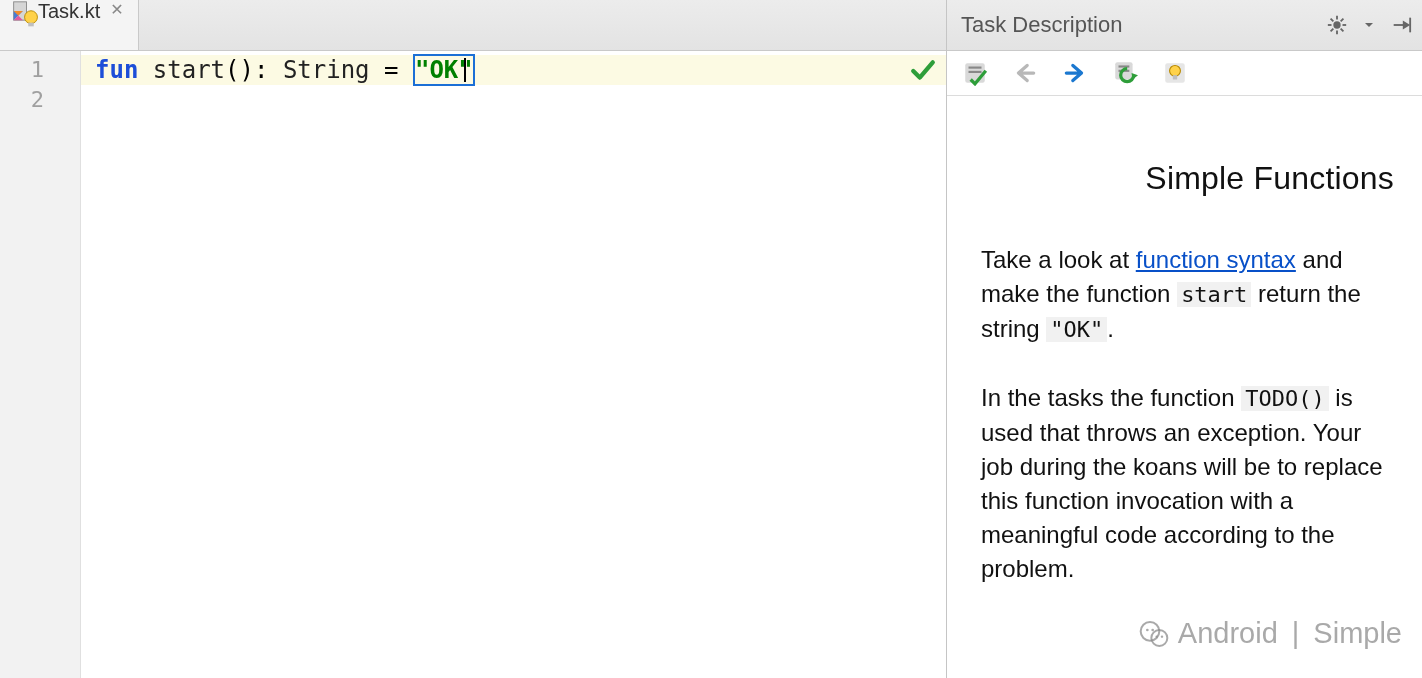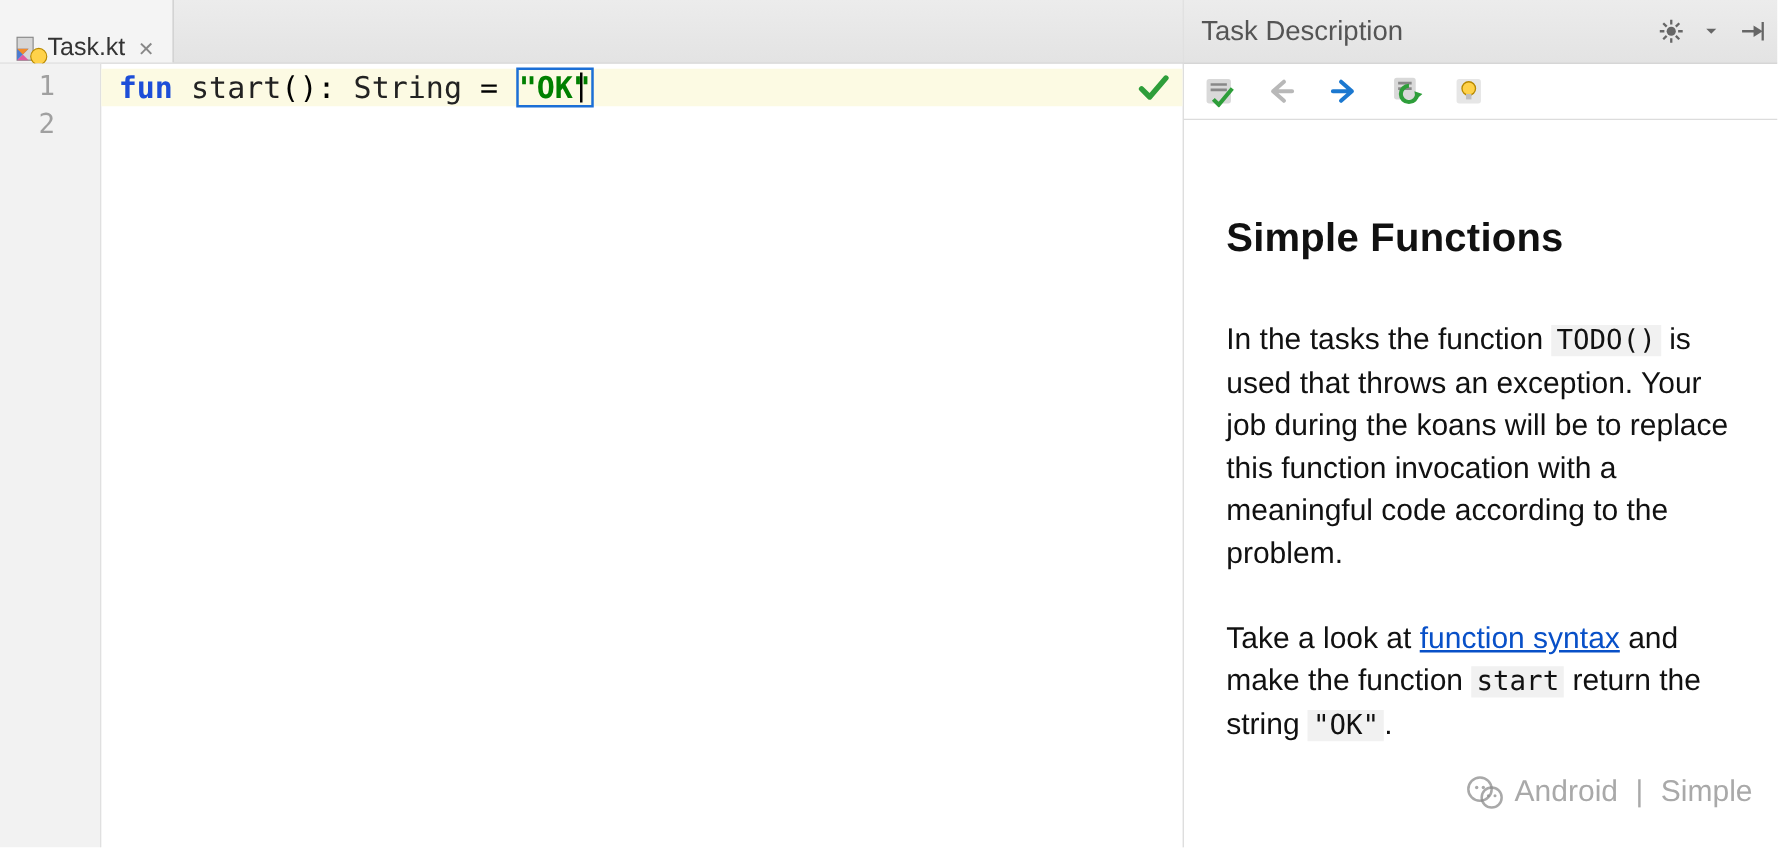--- a/index.html
+++ b/index.html
@@ -28,21 +28,21 @@
   }
   .tabbar {
     height: 50px;
     background: linear-gradient(#ececec, #e3e3e3);
     border-bottom: 1px solid #c9c9c9;
     display: flex;
     align-items: stretch;
   }
   .tab {
     display: flex;
-    align-items: flex-end;
+    align-items: flex-start;
     gap: 6px;
     padding: 0 14px 0 10px;
     background: #f4f4f4;
     border-right: 1px solid #c9c9c9;
     position: relative;
     font-size: 20px;
     color: #333;
   }
   .tab .kotlin-icon {
     width: 22px; height: 22px;
@@ -146,42 +146,43 @@
     padding: 0 14px;
   }
   .tb-icon { width:28px; height:28px; display:flex; align-items:center; justify-content:center;}
   .desc {
     padding: 60px 28px 0 34px;
     font-family: "Helvetica Neue", Arial, sans-serif;
     color:#111;
   }
   .desc h1 {
     font-size: 32px;
-    font-weight: 700;
-    margin: 16px 0 46px 0;
+    font-weight: 400;
+    margin: 4px 0 46px 0;
     letter-spacing: 0.2px;
+    text-align: right;
   }
   .desc p {
     font-size: 24px;
     line-height: 34px;
     margin: 0 0 34px 0;
   }
   .desc a { color:#0850c8; text-decoration: underline; }
   .desc code {
     font-family: Menlo, Consolas, monospace;
     background:#f1f1f1;
     padding: 0 4px;
     font-size: 22px;
   }
   .watermark {
     position: absolute;
     right: 20px;
     bottom: 28px;
     color: rgba(140,140,140,0.75);
-    font-size: 24px;
+    font-size: 29px;
     display:flex;
     align-items:center;
     gap:8px;
     pointer-events:none;
   }
   .watermark .sep { margin:0 6px; }
 </style>
 </head>
 <body>
 
@@ -292,24 +293,24 @@
           <rect x="3" y="3" width="18" height="18" rx="2" fill="#e6e6e6"></rect>
           <circle cx="12" cy="10" r="5" fill="#ffd24a" stroke="#b88900"></circle>
           <rect x="10" y="14" width="4" height="4" fill="#bfbfbf"></rect>
         </svg>
       </span>
     </div>
 
     <div class="desc">
       <h1>Simple Functions</h1>
       <p>
-        <span>In the tasks the function </span><code>TODO()</code><span> is used that throws an exception. Your job during the koans will be to replace this function invocation with a meaningful code according to the problem.</span>
+        <span>Take a look at </span><a href="#">function syntax</a><span> and make the function </span><code>start</code><span> return the string </span><code>"OK"</code><span>.</span>
       </p>
       <p>
-        <span>Take a look at </span><a href="#">function syntax</a><span> and make the function </span><code>start</code><span> return the string </span><code>"OK"</code><span>.</span>
+        <span>In the tasks the function </span><code>TODO()</code><span> is used that throws an exception. Your job during the koans will be to replace this function invocation with a meaningful code according to the problem.</span>
       </p>
     </div>
   </div>
 </div>
 
 <div class="watermark">
   <svg width="32" height="32" viewBox="0 0 24 24">
     <circle cx="9" cy="10" r="7" fill="none" stroke="rgba(140,140,140,0.75)" stroke-width="1.5"></circle>
     <circle cx="16" cy="15" r="6" fill="none" stroke="rgba(140,140,140,0.75)" stroke-width="1.5"></circle>
     <circle cx="7" cy="9" r="1" fill="rgba(140,140,140,0.75)"></circle>

